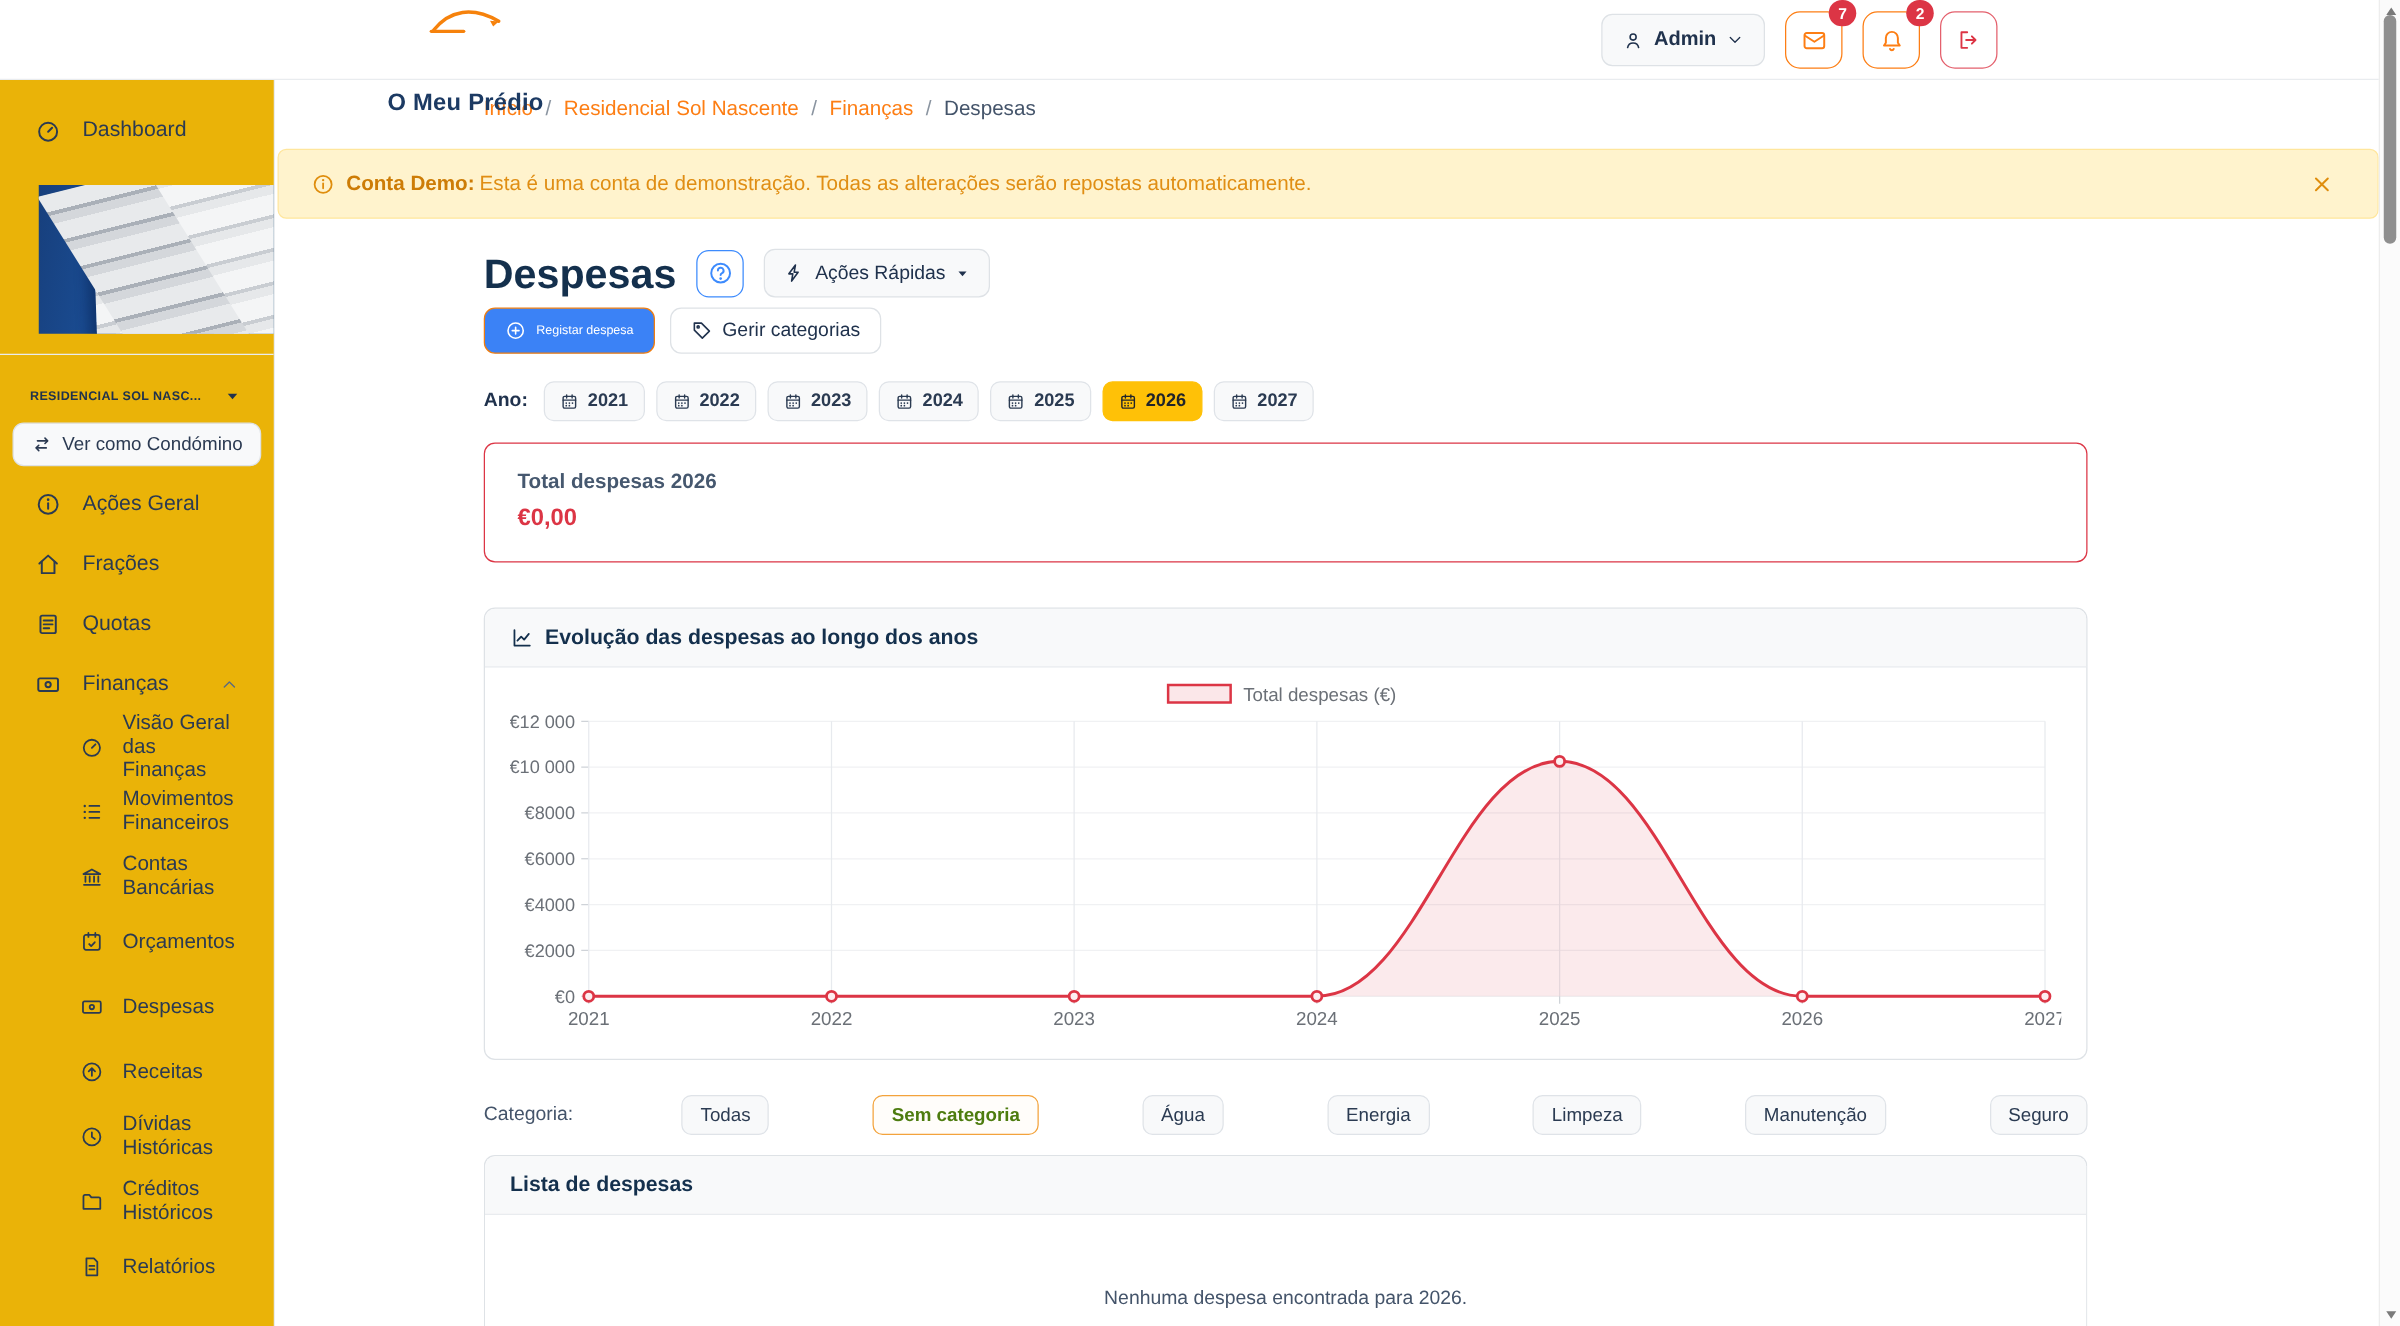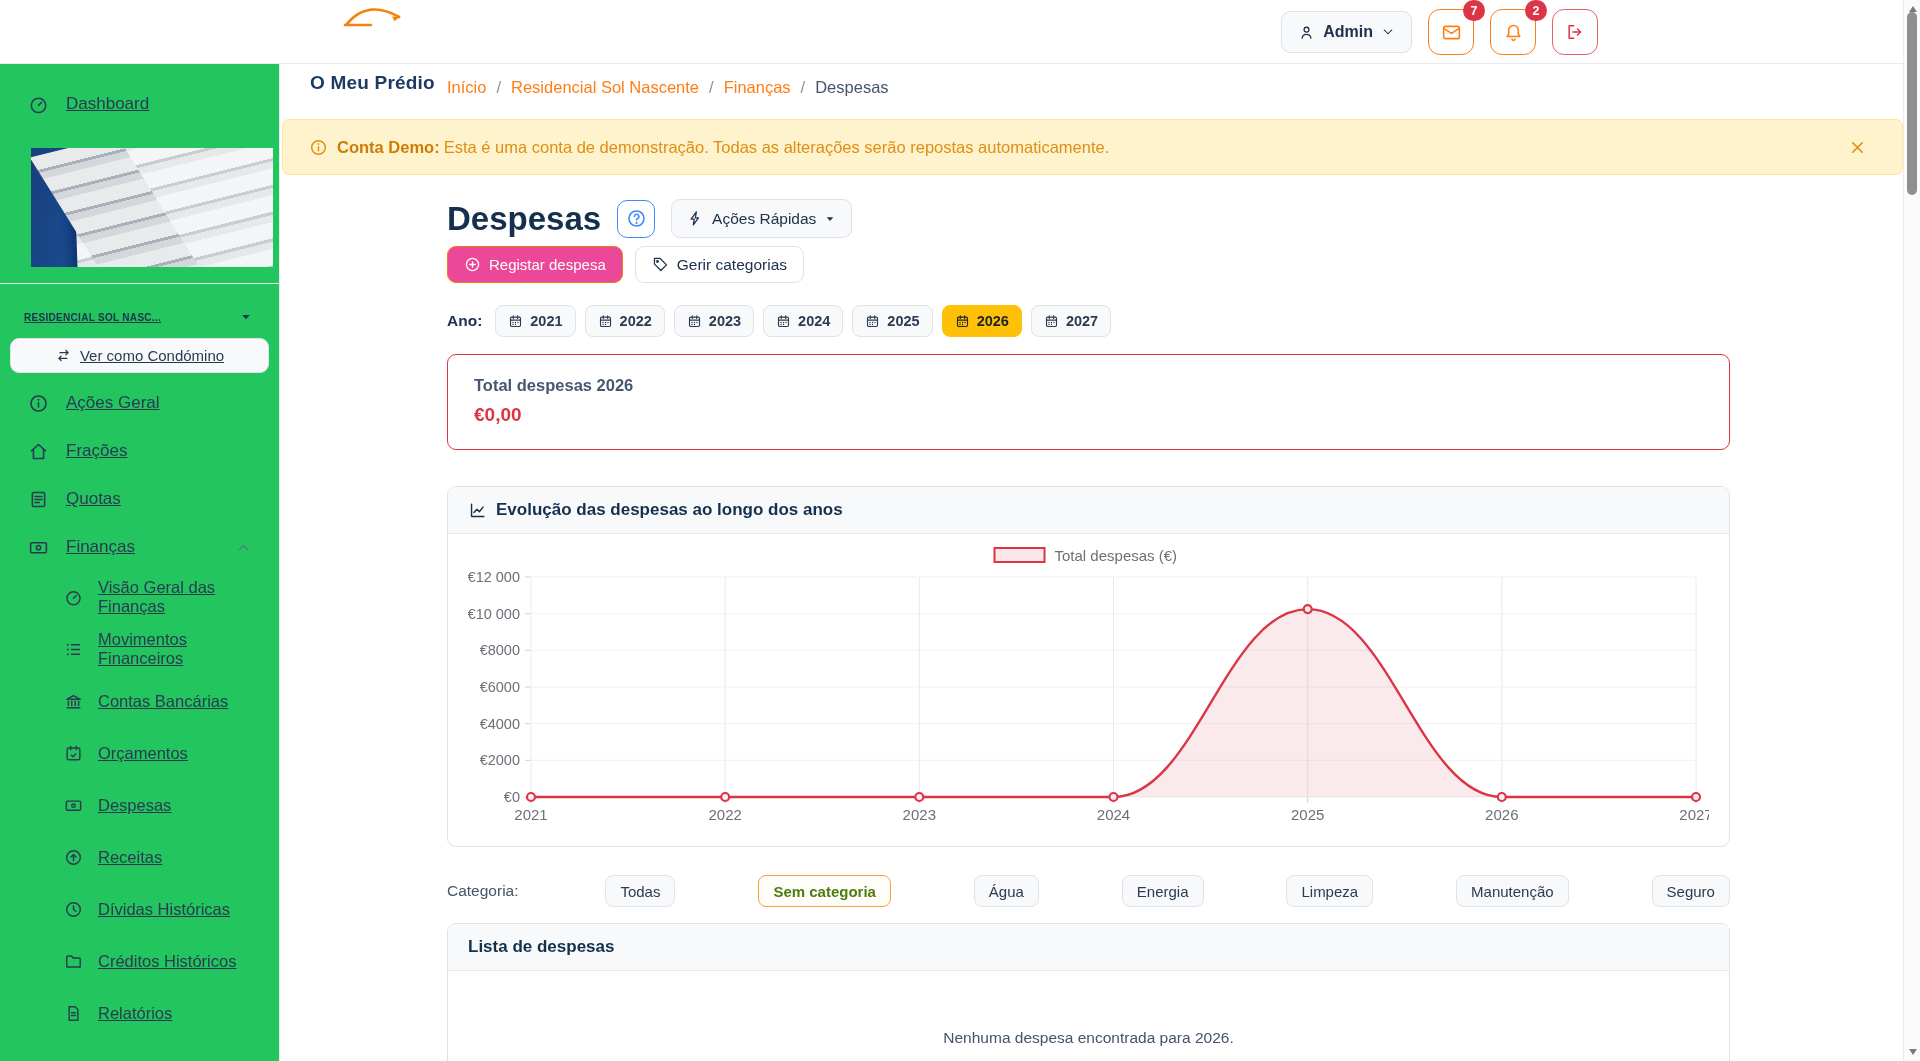--- a/index.html
+++ b/index.html
@@ -17,21 +17,21 @@
   .icon-btn { position:relative; width:46px; height:46px; border-radius:12px; background:#fff;
     display:flex; align-items:center; justify-content:center; cursor:pointer; }
   .icon-btn.orange { border:1.5px solid #fd7e14; color:#fd7e14; }
   .icon-btn.red { border:1.5px solid #e4606d; color:#dc3545; }
   .badge { position:absolute; top:-10px; right:-12px; min-width:22px; height:21px; padding:0 7px;
     background:#dc3545; color:#fff; font-size:12.5px; font-weight:bold; border-radius:11px;
     display:flex; align-items:center; justify-content:center; }
 
   
   .shell { display:flex; height:997px; }
-  aside { width:280px; border-right:1px solid #e9ecef; background:#22c55e; flex:none; padding-top:16px; overflow:hidden;text-decoration:underline; }
+  aside { width:220px; border-right:1px solid #e9ecef; background:#eab308; flex:none; padding-top:16px; overflow:hidden; }
   .side-item { display:flex; align-items:center; gap:17px; height:48px; padding:0 28px; font-size:17px; color:#2b3a52; cursor:pointer; }
   .side-item .ic { width:21px; height:21px; flex:none; color:#2b3a52; }
   .photo { margin:20px 31px 0; width:242px; height:119px; position:relative; overflow:hidden;
     background:linear-gradient(100deg,#173f7c 0%,#1d59a8 45%,#2f77c9 100%); }
   .photo .bld { position:absolute; right:-30px; top:-36px; width:230px; height:190px;
     background:repeating-linear-gradient(180deg,#f4f5f6 0 16px,#c9cdd2 16px 19px,#e6e8ea 19px 26px);
     transform:rotate(-14deg) skewX(-12deg); box-shadow:-6px 4px 10px rgba(0,20,60,.45); }
   .photo .bld2 { position:absolute; right:110px; top:-10px; width:90px; height:160px;
     background:repeating-linear-gradient(180deg,#e8eaec 0 14px,#aab0b8 14px 17px,#d4d7db 17px 24px);
     transform:rotate(-14deg) skewX(18deg); }
@@ -66,22 +66,22 @@
   
   .title-row { display:flex; align-items:center; gap:16px; margin-top:24px; }
   .page-title { font-size:33px; font-weight:bold; color:#14304d; }
   .help-btn { width:38px; height:38px; border:1.5px solid #3d8bfd; border-radius:10px; background:#fff;
     color:#3d8bfd; display:flex; align-items:center; justify-content:center; cursor:pointer; }
   .help-btn .ic { width:21px; height:21px; }
   .qa-btn { height:39px; padding:0 15px; background:#f8f9fa; border:1px solid #dee2e6; border-radius:9px;
     display:flex; align-items:center; gap:8px; font-size:15.5px; color:#20324d; cursor:pointer; }
   .qa-btn .ic { width:17px; height:17px; }
   .btn-row { display:flex; gap:12px; margin-top:8px; }
-  .btn-orange { height:37px; padding:0 16px; background:#ec4899; border:1px solid #ee7d11; border-radius:9px;
-    display:flex; align-items:center; gap:8px; color:#fff; font-size:15px; cursor:pointer; }
+  .btn-orange { height:37px; padding:0 16px; background:#3b82f6; border:1px solid #ee7d11; border-radius:9px;
+    display:flex; align-items:center; gap:8px; color:#fff; font-size:10px; cursor:pointer; }
   .btn-light { height:37px; padding:0 16px; background:#fff; border:1px solid #dee2e6; border-radius:9px;
     display:flex; align-items:center; gap:8px; color:#20324d; font-size:15.5px; cursor:pointer; }
   .btn-row .ic, .filter-row .ic { width:17px; height:17px; }
 
   
   .filter-row { display:flex; align-items:center; gap:9px; margin-top:22px; }
   .filter-label { font-size:15.5px; font-weight:bold; color:#20324d; margin-right:4px; }
   .filter-label.plain { font-weight:normal; color:#44546a; }
   .chip { height:32px; padding:0 12px; background:#f8f9fa; border:1px solid #dfe3e8; border-radius:8px;
     display:flex; align-items:center; gap:7px; font-size:14.5px; font-weight:600; color:#2b3b52; cursor:pointer; }

